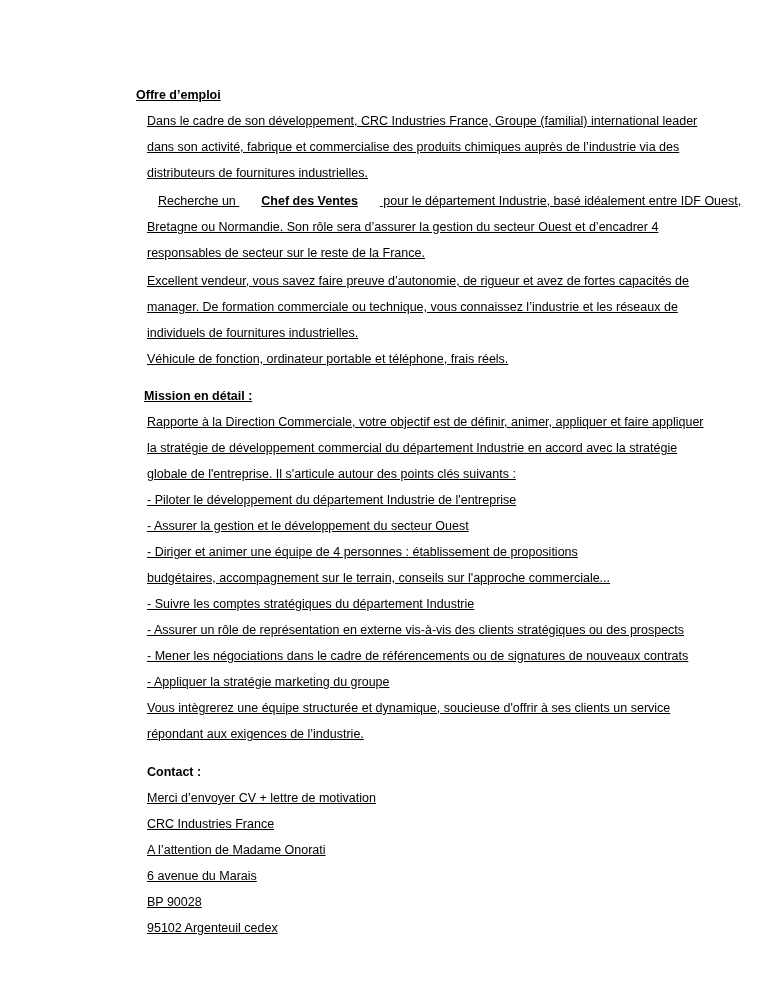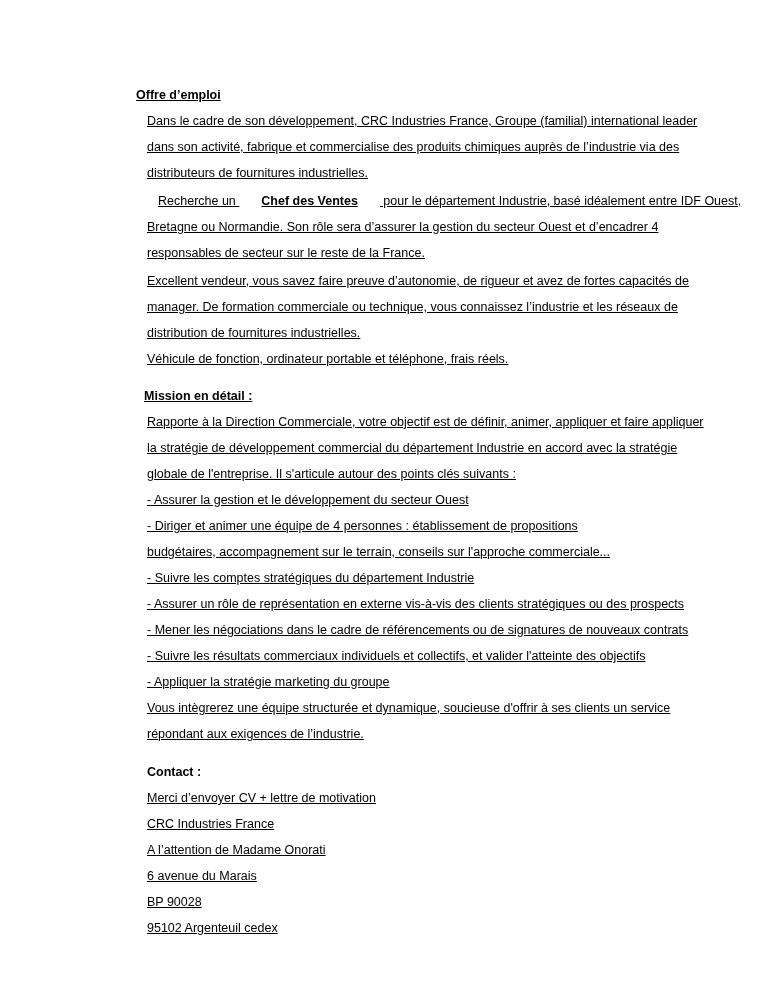--- a/index.html
+++ b/index.html
@@ -59,44 +59,44 @@
 
   <div class="p2">
     <div class="line"><span>Recherche un </span><span class="bold">Chef des Ventes</span><span> pour le département Industrie, basé idéalement entre IDF Ouest,</span></div>
     <div class="line">Bretagne ou Normandie. Son rôle sera d’assurer la gestion du secteur Ouest et d’encadrer 4</div>
     <div class="line">responsables de secteur sur le reste de la France.</div>
   </div>
 
   <div class="p3">
     <div class="line">Excellent vendeur, vous savez faire preuve d’autonomie, de rigueur et avez de fortes capacités de</div>
     <div class="line">manager. De formation commerciale ou technique, vous connaissez l’industrie et les réseaux de</div>
-    <div class="line">distribution de fournitures industrielles.</div>
+    <div class="line">individuels de fournitures industrielles.</div>
   </div>
 
 
   <div class="p5">
     <div class="line">Véhicule de fonction, ordinateur portable et téléphone, frais réels.</div>
   </div>
 
   <div class="h2 section-heading">Mission en détail :</div>
 
   <div class="p6">
     <div class="line">Rapporte à la Direction Commerciale, votre objectif est de définir, animer, appliquer et faire appliquer</div>
     <div class="line">la stratégie de développement commercial du département Industrie en accord avec la stratégie</div>
     <div class="line">globale de l'entreprise. Il s'articule autour des points clés suivants :</div>
   </div>
 
   <div class="list">
+    <div class="line">- Piloter le développement du département Industrie de l'entreprise</div>
     <div class="line">- Assurer la gestion et le développement du secteur Ouest</div>
     <div class="line">- Diriger et animer une équipe de 4 personnes : établissement de propositions</div>
     <div class="line">budgétaires, accompagnement sur le terrain, conseils sur l'approche commerciale...</div>
     <div class="line">- Suivre les comptes stratégiques du département Industrie</div>
     <div class="line">- Assurer un rôle de représentation en externe vis-à-vis des clients stratégiques ou des prospects</div>
     <div class="line">- Mener les négociations dans le cadre de référencements ou de signatures de nouveaux contrats</div>
-    <div class="line">- Suivre les résultats commerciaux individuels et collectifs, et valider l'atteinte des objectifs</div>
     <div class="line">- Appliquer la stratégie marketing du groupe</div>
   </div>
 
   <div class="p7">
     <div class="line">Vous intègrerez une équipe structurée et dynamique, soucieuse d'offrir à ses clients un service</div>
     <div class="line">répondant aux exigences de l’industrie.</div>
   </div>
 
   <div class="contact">
     <div class="contact-heading">Contact :</div>

